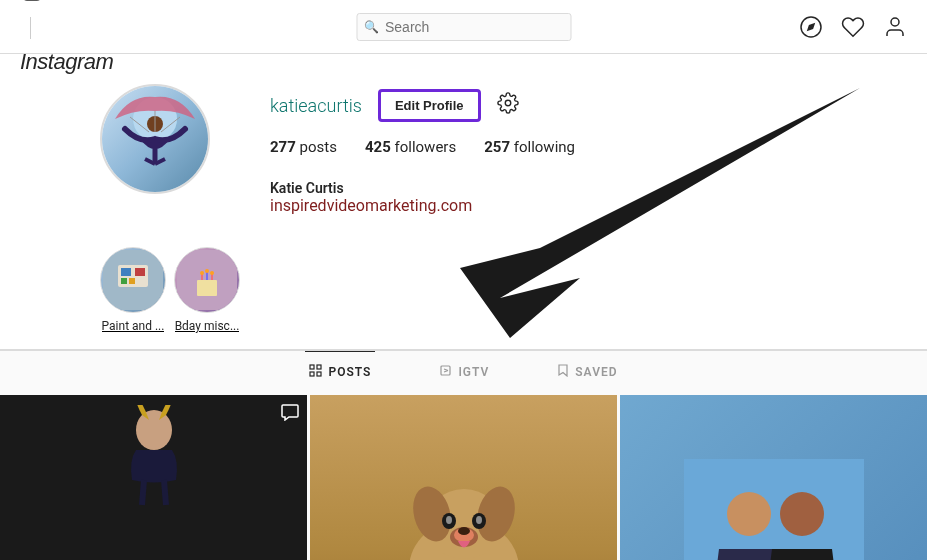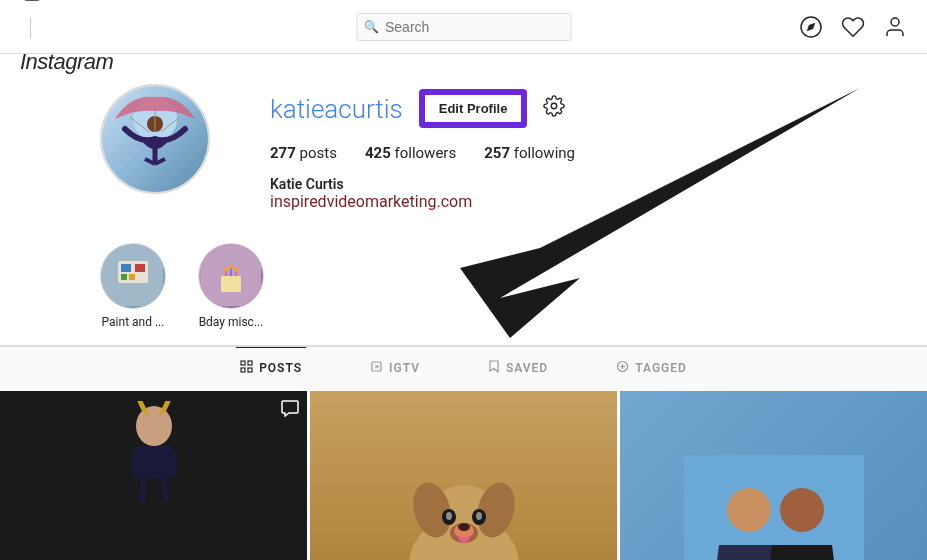--- a/index.html
+++ b/index.html
@@ -123,45 +123,45 @@
       flex: 1;
       padding-top: 5px;
     }
     .profile-username-row {
       display: flex;
       align-items: center;
       gap: 16px;
       margin-bottom: 16px;
     }
     .profile-username {
-      font-size: 26px;
+      font-size: 18px;
       font-weight: 300;
-      color: #3b82f6;
+      color: #0f766e;
     }
     .profile-edit-btn {
-      border: 6px solid #6d28d9;
+      border: 3px solid #6d28d9;
       background: #fff;
       border-radius: 4px;
       padding: 6px 14px;
       font-size: 13px;
       font-weight: 600;
       color: #262626;
       cursor: pointer;
     }
     .profile-settings-icon {
       font-size: 20px;
       color: #262626;
       cursor: pointer;
       background: none;
       border: none;
     }
     .profile-stats {
       display: flex;
       gap: 28px;
-      margin-bottom: 14px;
+      margin-bottom: 24px;
     }
     .stat-item {
       font-size: 15px;
       color: #262626;
     }
     .stat-count {
       font-weight: 700;
     }
     .profile-name {
       font-size: 14px;
@@ -172,22 +172,23 @@
       font-size: 16px;
       color: #7f1d1d;
       text-decoration: none;
     }
 
     
     .stories-section {
       background: #fff;
       padding: 12px 100px 16px 100px;
       display: flex;
-      gap: 32px;
+      gap: 8px;
       border-bottom: 1px solid #dbdbdb;
+      text-decoration: underline;
     }
     .story-item {
       display: flex;
       flex-direction: column;
       align-items: center;
       gap: 6px;
       cursor: pointer;
     }
     .story-circle {
       width: 66px;
@@ -458,30 +459,20 @@
       <span>IGTV</span>
     </div>
     <div class="tab-item">
       <span class="tab-icon">
         <svg width="12" height="13" viewBox="0 0 12 13" fill="none" stroke="#999" stroke-width="1.2">
           <path d="M2 1h8v11L6 8.5 2 11V1z"></path>
         </svg>
       </span>
       <span>SAVED</span>
     </div>
-    <div class="tab-item">
-      <span class="tab-icon">
-        <svg width="13" height="13" viewBox="0 0 13 13" fill="none" stroke="#999" stroke-width="1.2">
-          <circle cx="6.5" cy="6.5" r="5"></circle>
-          <line x1="6.5" y1="4" x2="6.5" y2="9"></line>
-          <line x1="4" y1="6.5" x2="9" y2="6.5"></line>
-        </svg>
-      </span>
-      <span>TAGGED</span>
-    </div>
   </nav>
 
   <main class="photo-grid">
 
     <div class="photo-cell">
       <div class="photo-cell-inner photo-1">
         <div class="photo-1-figure">
           <svg width="80" height="110" viewBox="0 0 80 110">
             <ellipse cx="40" cy="25" rx="18" ry="20" fill="#c8a080"></ellipse>
             <path d="M22 45 Q15 55 18 75 Q40 80 62 75 Q65 55 58 45 Z" fill="#1a1a3a"></path>

